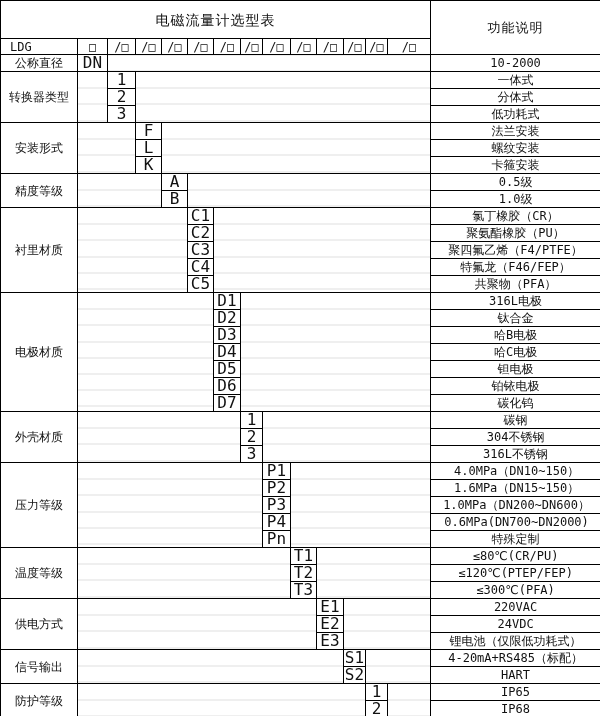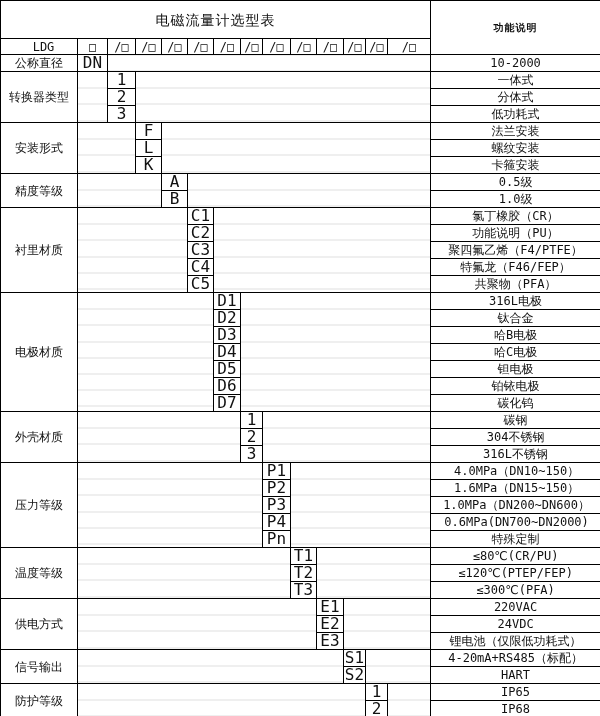--- a/index.html
+++ b/index.html
@@ -20,22 +20,22 @@
     vertical-align:middle;
     font-size:12px;
     line-height:1;
     white-space:nowrap;
     overflow:hidden;
   }
   tr.r-title{height:38px;}
   tr.r-ldg{height:16px;}
   tr.r-data{height:16.17px;}
   td.title{font-size:14px;letter-spacing:1px;}
-  td.func-h{font-size:10px;letter-spacing:1px;font-weight:bold;}
-  td.ldg-label{text-align:center;padding-left:9px;font-size:12px;}
+  td.func-h{font-size:13px;letter-spacing:1px;}
+  td.ldg-label{text-align:left;padding-left:9px;font-size:12px;}
   td.slot{font-size:12px;}
   td.attr{font-size:12px;}
   td.code{font-size:16px;}
   td.desc{font-size:12px;margin-left:28px;}
   td.desc.left{text-align:center;padding-left:2px;}
   td.ghost{
     border:0 none;
     border-top:1px solid #000;
     background-image:repeating-linear-gradient(
       to bottom,
@@ -136,21 +136,21 @@
         </tr>
         <tr class="r-data">
           <td class="attr" rowspan="5">衬里材质</td>
           <td class="ghost" rowspan="5" colspan="4"></td>
           <td class="code">C1</td>
           <td class="ghost" rowspan="5" colspan="9"></td>
           <td class="desc">氯丁橡胶（CR）</td>
         </tr>
         <tr class="r-data">
           <td class="code">C2</td>
-          <td class="desc">功能说明（PU）</td>
+          <td class="desc">聚氨酯橡胶（PU）</td>
         </tr>
         <tr class="r-data">
           <td class="code">C3</td>
           <td class="desc">聚四氟乙烯（F4/PTFE）</td>
         </tr>
         <tr class="r-data">
           <td class="code">C4</td>
           <td class="desc">特氟龙（F46/FEP）</td>
         </tr>
         <tr class="r-data">

